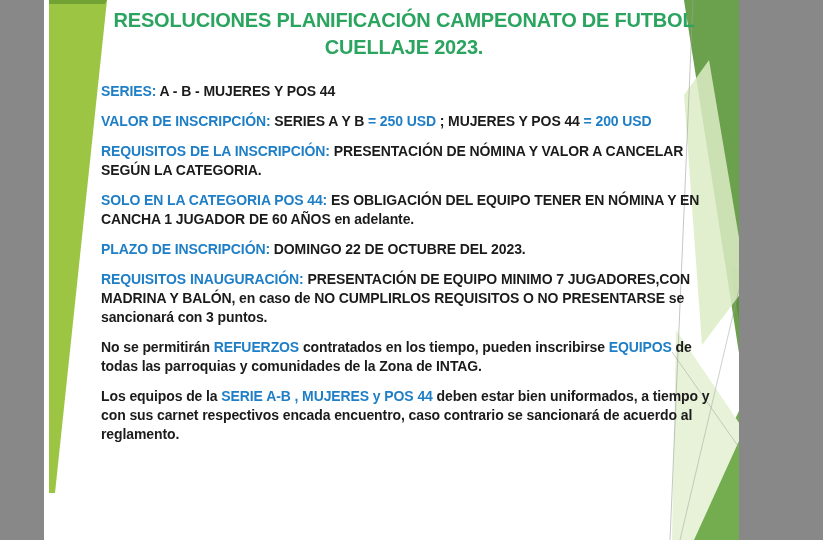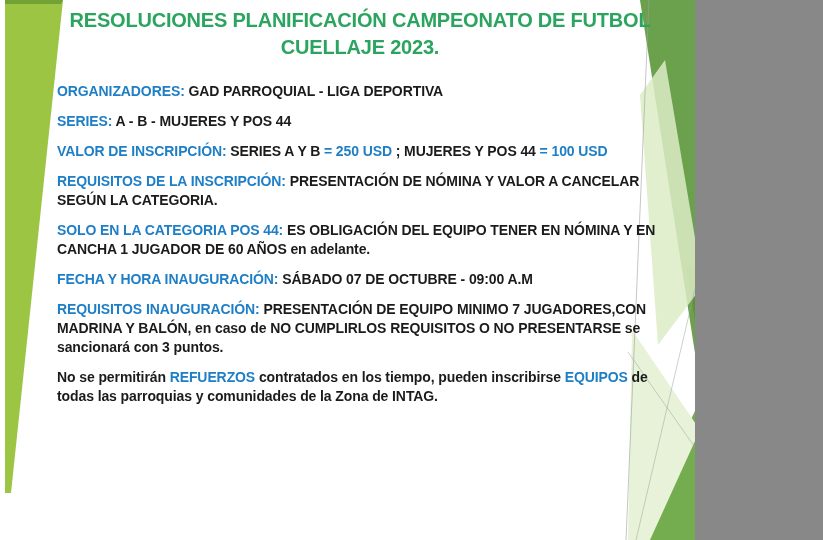--- a/index.html
+++ b/index.html
@@ -1,18 +1,18 @@
 <!DOCTYPE html>
 <html style="--title-green: #2aa45e; --label-blue: #1e7ec6; --body-text: #1b1b1b; --wedge-green: #9cc544; --wedge-top-green: #6f9d33; --facet-bright-green: #8cc63e; --facet-moss-green: #6ba04d; --facet-mid-green: #74ad4f; --facet-dark-green: #5f9139; --facet-pale-green: #dcecc6; --facet-pale-green-2: #e7f2d8;"><head>
 <meta charset="utf-8">
 <style>
   html,body{margin:0;padding:0;background:#888;}
   .slide{
     position:relative;width:695px;height:540px;background:#ffffff;overflow:hidden;
-    font-family:"Liberation Sans",sans-serif;font-weight:bold;
+    font-family:"Liberation Sans",sans-serif;font-weight:bold;margin-left:44px;
   }
   .decor{position:absolute;left:0;top:0;z-index:0;}
   .title{
     position:absolute;left:60px;top:7px;width:600px;z-index:2;
     text-align:center;color:var(--title-green,#2aa45e);
     font-size:20px;line-height:27px;letter-spacing:-0.2px;
   }
   .content{
     position:absolute;left:57px;top:82px;width:615px;z-index:2;
     color:var(--body-text,#1b1b1b);font-size:14px;line-height:19px;letter-spacing:-0.1px;
@@ -40,33 +40,33 @@
     <line x1="700" y1="268" x2="636" y2="540" stroke="#9aa49a" stroke-width="1" opacity="0.5"></line>
     <line x1="628" y1="352" x2="760" y2="540" stroke="#9aa49a" stroke-width="1" opacity="0.5"></line>
   </svg>
 
   <div class="title">
     <div>RESOLUCIONES PLANIFICACIÓN CAMPEONATO DE FUTBOL</div>
     <div>CUELLAJE 2023.</div>
   </div>
 
   <div class="content">
-    <p><span class="c-blue">ORGANIZADORES: </span><span>GAD PARROQUIAL - LIGA DEPORTIVA</span></p>
 
     <p><span class="c-blue">SERIES: </span><span>A - B - MUJERES Y POS 44</span></p>
 
-    <p><span class="c-blue">VALOR DE INSCRIPCIÓN: </span><span>SERIES A Y B </span><span class="c-blue">= 250 USD</span><span> ; MUJERES Y POS 44 </span><span class="c-blue">= 100 USD</span></p>
+    <p><span class="c-blue">VALOR DE INSCRIPCIÓN: </span><span>SERIES A Y B </span><span class="c-blue">= 250 USD</span><span> ; MUJERES Y POS 44 </span><span class="c-blue">= 200 USD</span></p>
 
     <p><span class="c-blue">REQUISITOS DE LA INSCRIPCIÓN: </span><span>PRESENTACIÓN DE NÓMINA Y VALOR A CANCELAR SEGÚN LA CATEGORIA.</span></p>
 
     <p><span class="c-blue">SOLO EN LA CATEGORIA POS 44: </span><span>ES OBLIGACIÓN DEL EQUIPO TENER EN NÓMINA Y EN CANCHA 1 JUGADOR DE 60 AÑOS en adelante.</span></p>
 
+    <p><span class="c-blue">PLAZO DE INSCRIPCIÓN:  </span><span>DOMINGO 22 DE OCTUBRE DEL 2023.</span></p>
 
-    <p><span class="c-blue">FECHA Y HORA INAUGURACIÓN: </span><span>SÁBADO 07 DE OCTUBRE - 09:00 A.M</span></p>
 
     <p><span class="c-blue">REQUISITOS INAUGURACIÓN: </span><span>PRESENTACIÓN DE EQUIPO MINIMO 7 JUGADORES,CON MADRINA Y BALÓN, en caso de NO CUMPLIRLOS REQUISITOS O NO PRESENTARSE se sancionará con 3 puntos.</span></p>
 
 
     <p><span>No se permitirán </span><span class="c-blue">REFUERZOS</span><span> contratados en los tiempo, pueden inscribirse </span><span class="c-blue">EQUIPOS</span><span> de todas las parroquias y comunidades de la Zona de INTAG.</span></p>
 
+    <p><span>Los equipos de la </span><span class="c-blue">SERIE A-B , MUJERES y POS 44</span><span> deben estar bien uniformados, a tiempo y con sus carnet respectivos encada encuentro, caso contrario se sancionará de acuerdo al reglamento.</span></p>
   </div>
 
 </div>
 
 </body></html>

